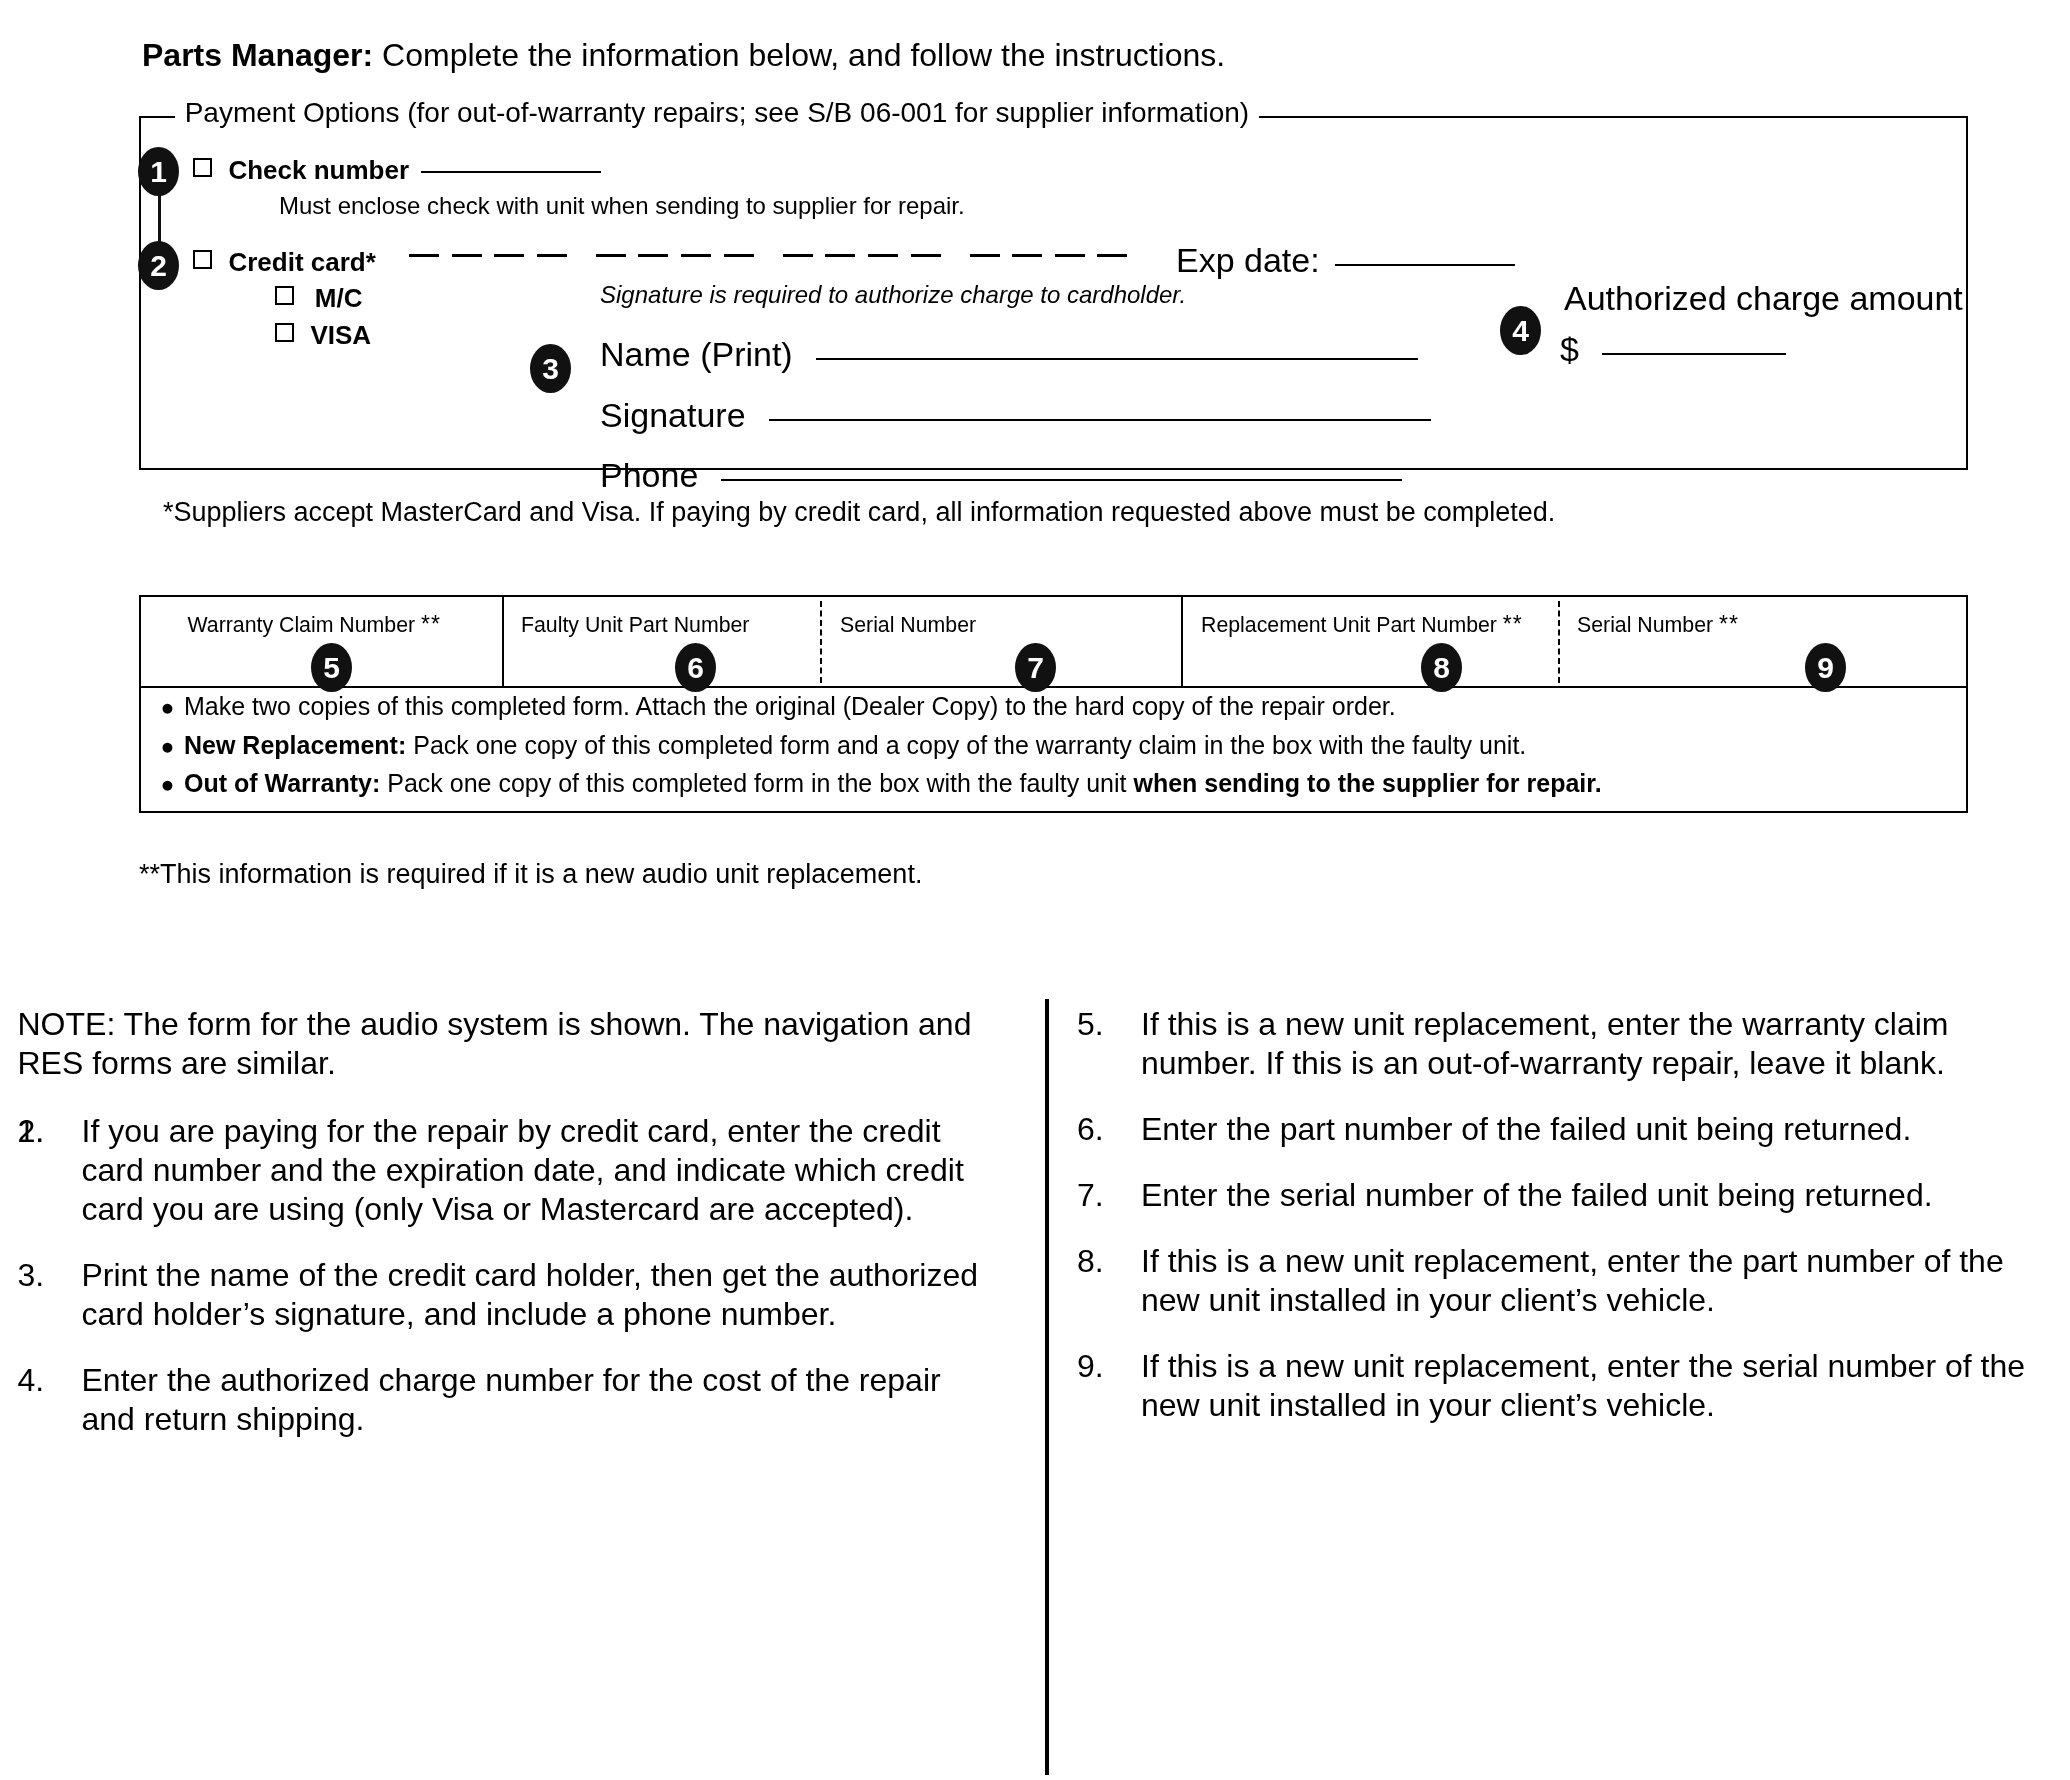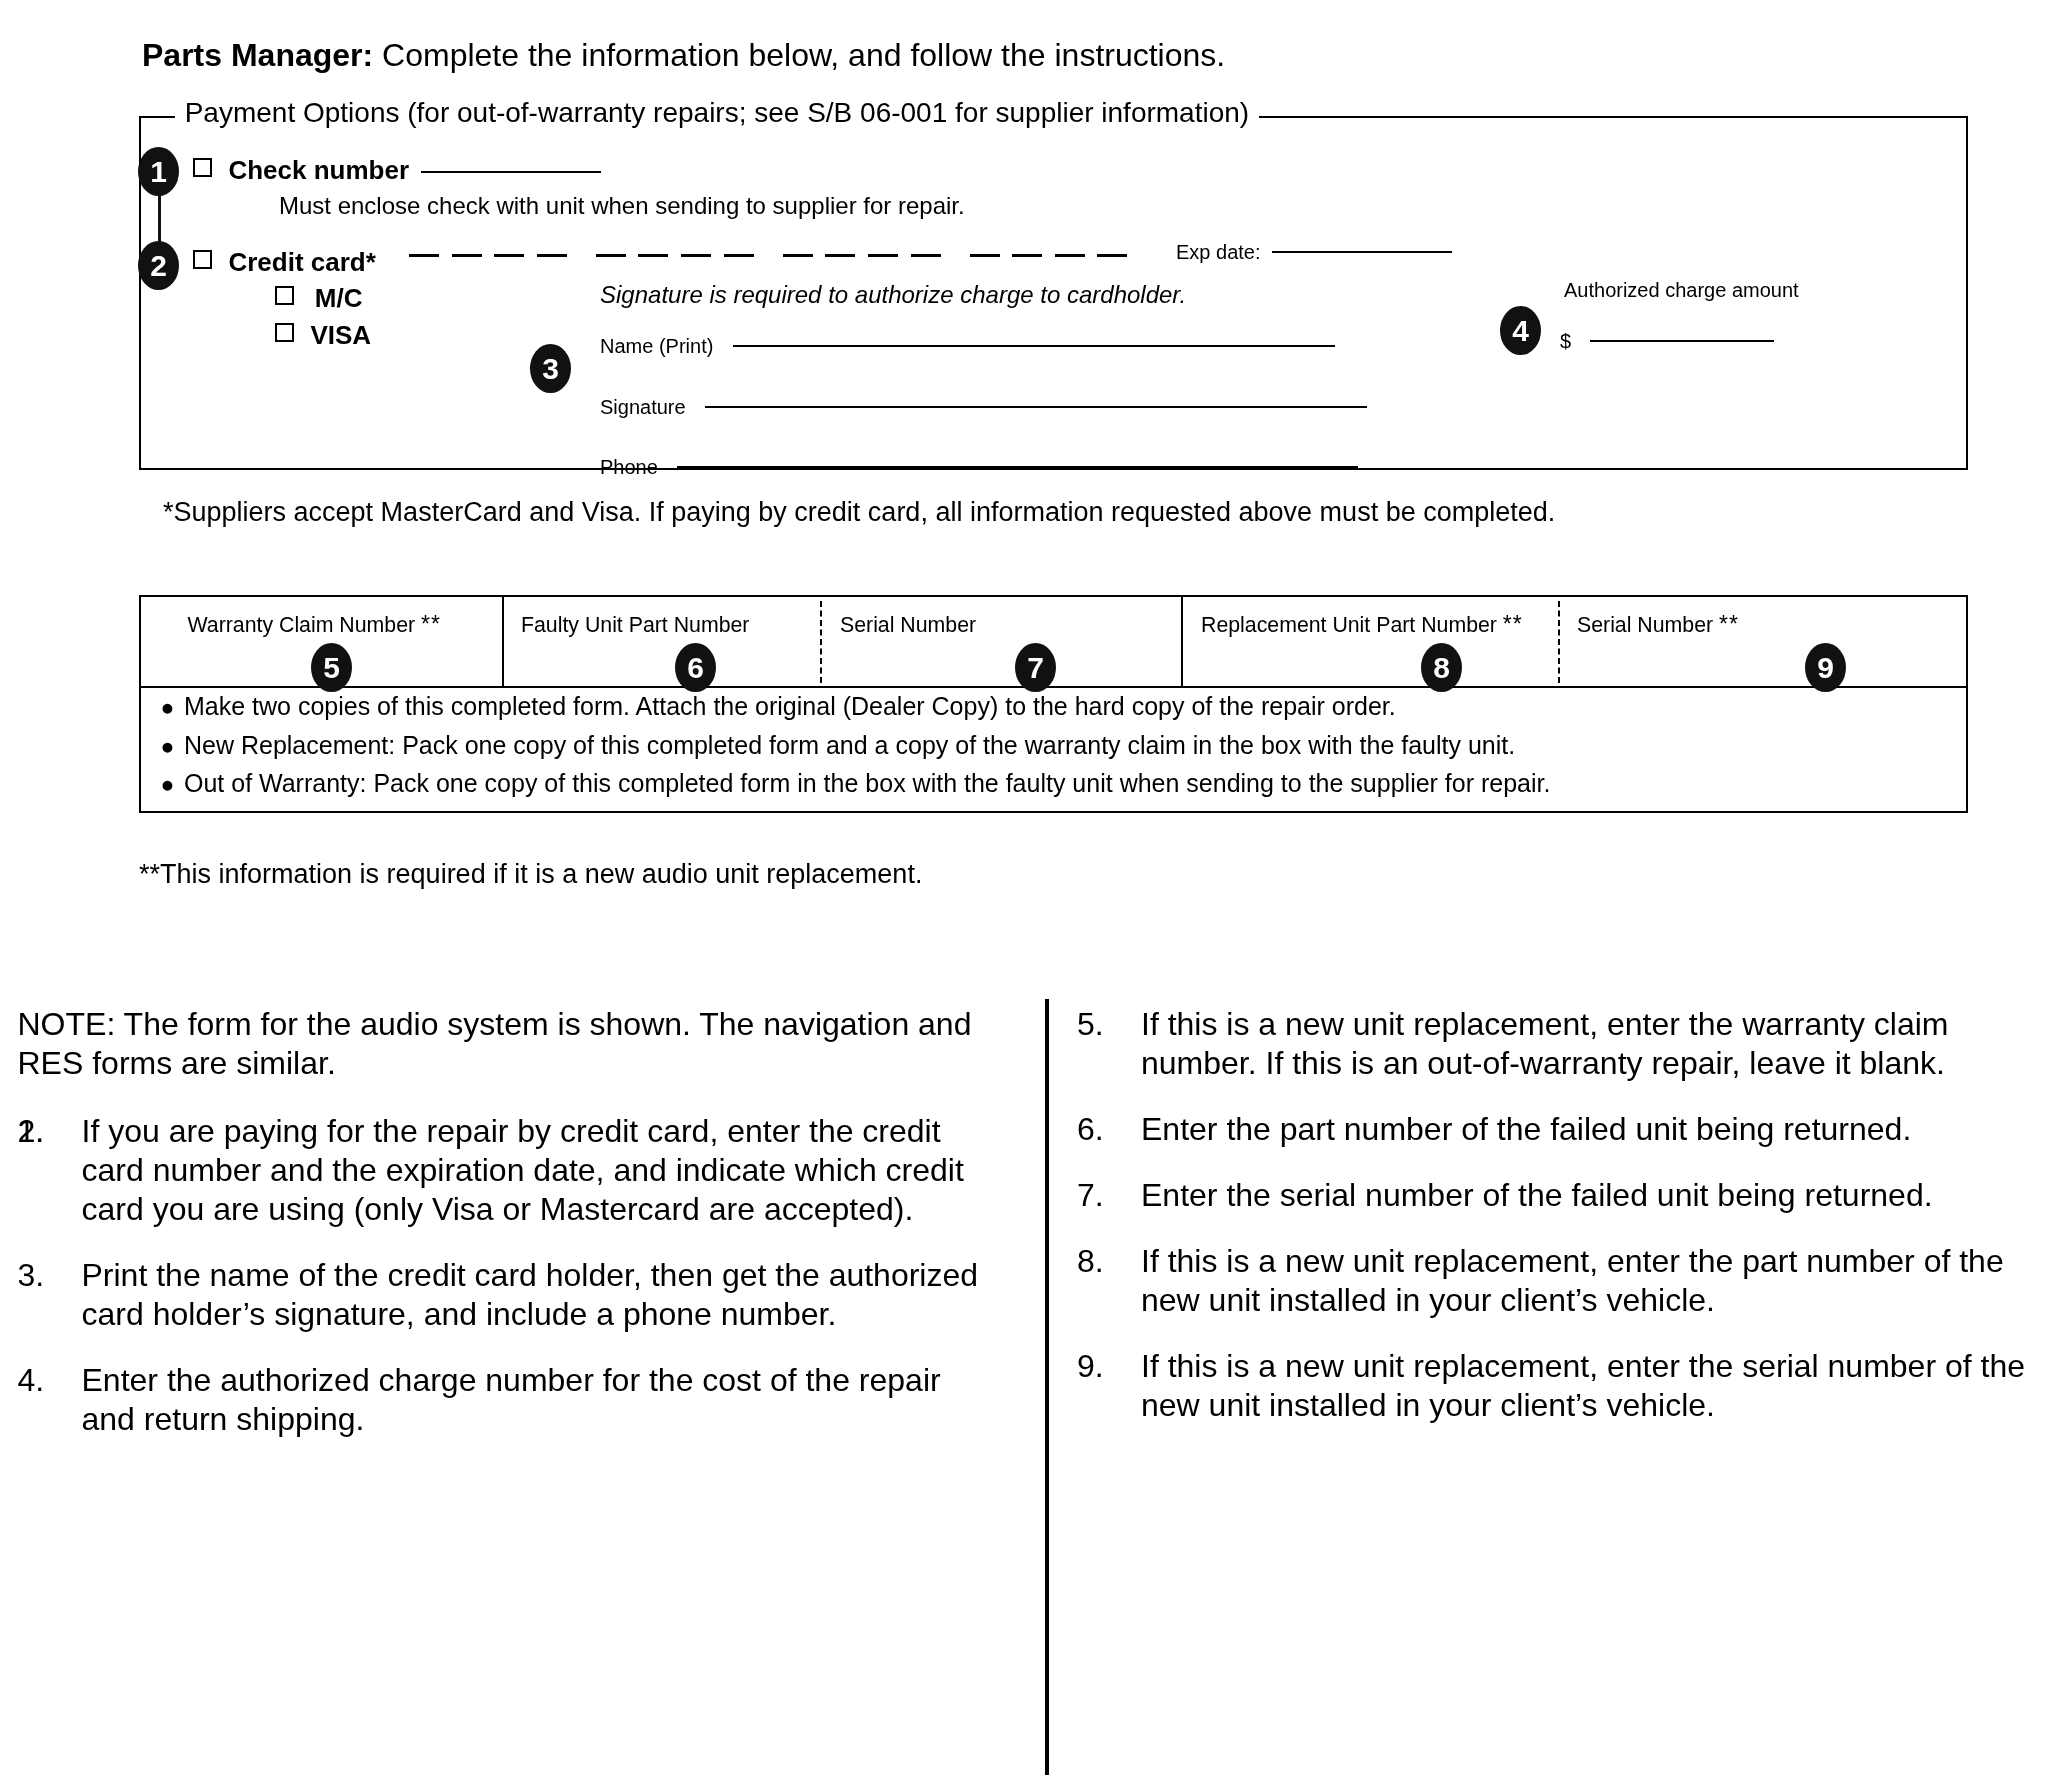--- a/index.html
+++ b/index.html
@@ -54,21 +54,21 @@
   .cb {
     display:inline-block;
     width:19.4px; height:19.4px;
     border:2.9px solid #000;
     box-sizing:border-box;
     vertical-align:1.9px;
   }
 
   .lbl-bold { font-weight:bold; font-size:26px; }
   .txt { font-size:24px; }
-  .txt-lg { font-size:20px; }
+  .txt-lg { font-size:34px; }
 
   .rule { border-bottom:2.9px solid #000; display:inline-block; }
 
   
   .ccdashes { position:absolute; display:flex; align-items:flex-end; }
   .ccgroup { display:flex; }
   .ccdash {
     width:30px; height:0;
     border-bottom:3.9px solid #000;
     margin-right:12.6px;
@@ -90,21 +90,21 @@
   .dsep {
     position:absolute; top:3.9px; height:82px;
     border-left:2.9px dashed #000;
   }
   .colhdr { position:absolute; font-size:21.3px; top:13.6px; white-space:nowrap; }
   .stars { font-size:23px; letter-spacing:1px; }
 
   .bullets { position:absolute; left:19.4px; top:95px; right:9.7px; }
   .bullet { font-size:25px; margin:0 0 9.7px 0; white-space:nowrap; }
   .bullet .dot { font-size:23px; margin-right:9.7px; }
-  .bullet b { font-weight:normal; }
+  .bullet b { font-weight:bold; }
 
   .footnote1 {
     position:absolute; left:163px; top:497px;
     font-size:27px; white-space:nowrap;
   }
   .footnote2 {
     position:absolute; left:139px; top:859px;
     font-size:27px; white-space:nowrap;
   }
 

